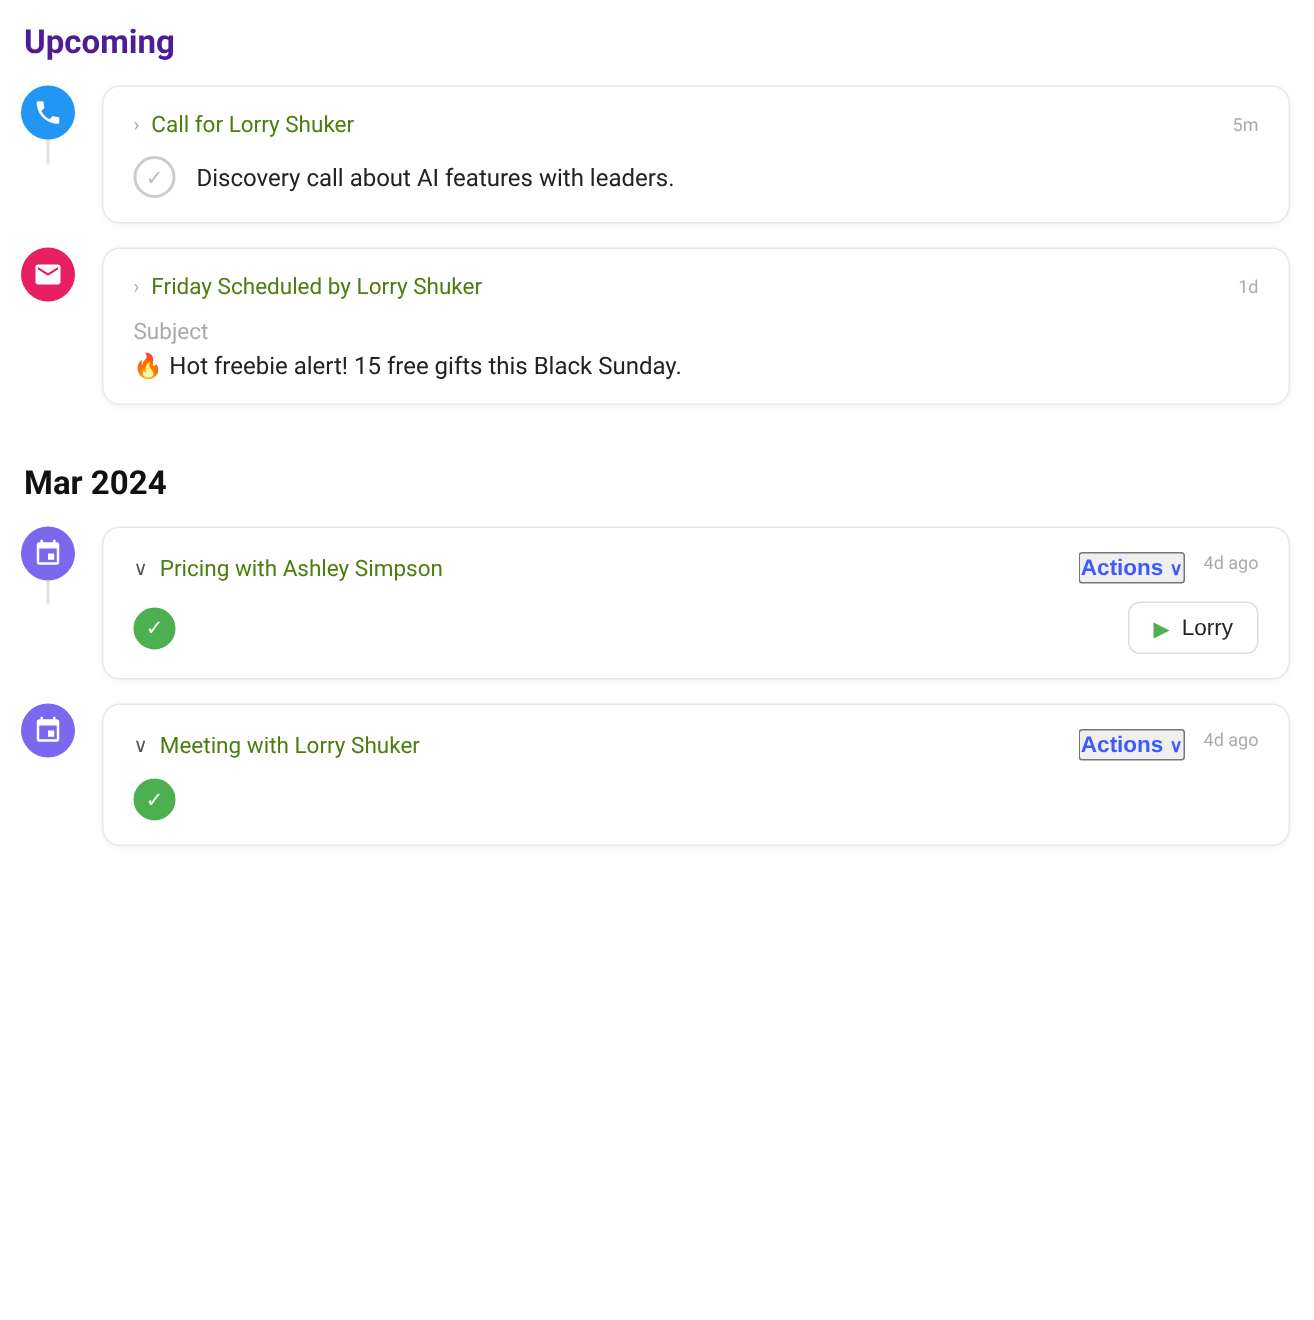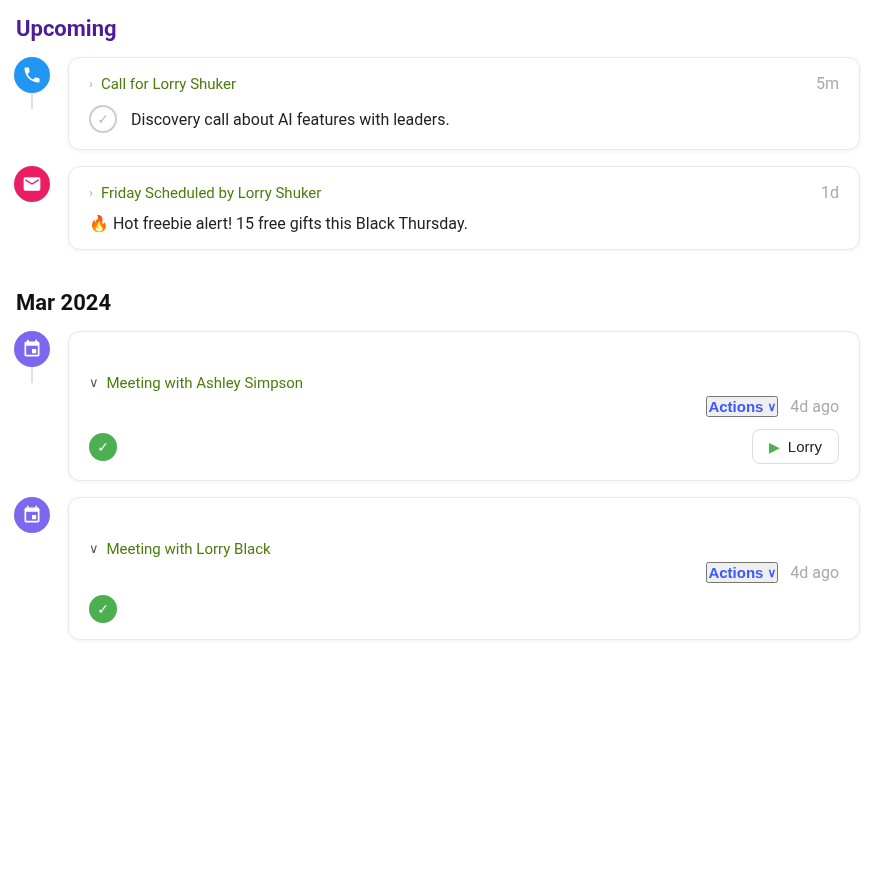--- a/index.html
+++ b/index.html
@@ -104,21 +104,21 @@
       cursor: pointer;
     }
 
     .card-title {
       font-size: 15px;
       color: #4d7c0f;
       font-weight: 400;
     }
 
     .card-time {
-      font-size: 16px;
+      font-size: 12px;
       color: #aaa;
       white-space: nowrap;
     }
 
     .card-body {
       display: flex;
       align-items: center;
       gap: 14px;
     }
 
@@ -190,23 +190,21 @@
       margin-left: auto;
     }
 
     .play-icon {
       color: #4CAF50;
       font-size: 14px;
     }
 
     .card-header-right {
       display: flex;
-      align-items: center;
       gap: 12px;
-      margin-top: 48px;
     }
 
     .section-divider {
       margin: 24px 0 16px 8px;
     }
 
     .section-divider-title {
       font-size: 22px;
       font-weight: 700;
       color: #111;
@@ -263,21 +261,22 @@
       </div>
       <div class="card">
         <div class="card-header">
           <div class="card-title-row">
             <span class="chevron-icon">›</span>
             <span class="card-title">Friday Scheduled by Lorry Shuker</span>
           </div>
           <span class="card-time">1d</span>
         </div>
         <div>
-          <div class="card-subject-text">🔥 Hot freebie alert! 15 free gifts this Black Thursday.</div>
+          <div class="card-subject-label">Subject</div>
+          <div class="card-subject-text">🔥 Hot freebie alert! 15 free gifts this Black Sunday.</div>
         </div>
       </div>
     </div>
 
   </div>
 </div>
 
 <div>
   <div class="section-divider">
     <span class="section-divider-title">Mar 2024</span>
@@ -291,21 +290,21 @@
           <svg class="icon-svg" viewBox="0 0 24 24">
             <path d="M17 12h-5v5h5v-5zM16 1v2H8V1H6v2H5c-1.11 0-2 .89-2 2v14c0 1.1.89 2 2 2h14c1.1 0 2-.9 2-2V5c0-1.11-.9-2-2-2h-1V1h-2zm3 18H5V8h14v11z"></path>
           </svg>
         </div>
         <div class="timeline-connector"></div>
       </div>
       <div class="card">
         <div class="card-header">
           <div class="card-title-row">
             <span class="chevron-icon" style="color:#555;">∨</span>
-            <span class="card-title">Meeting with Ashley Simpson</span>
+            <span class="card-title">Pricing with Ashley Simpson</span>
           </div>
           <div class="card-header-right">
             <button class="actions-btn">
               <span>Actions</span>
               <span class="actions-chevron">∨</span>
             </button>
             <span class="card-time">4d ago</span>
           </div>
         </div>
         <div class="card-body">
@@ -325,21 +324,21 @@
         <div class="timeline-icon calendar">
           <svg class="icon-svg" viewBox="0 0 24 24">
             <path d="M17 12h-5v5h5v-5zM16 1v2H8V1H6v2H5c-1.11 0-2 .89-2 2v14c0 1.1.89 2 2 2h14c1.1 0 2-.9 2-2V5c0-1.11-.9-2-2-2h-1V1h-2zm3 18H5V8h14v11z"></path>
           </svg>
         </div>
       </div>
       <div class="card">
         <div class="card-header">
           <div class="card-title-row">
             <span class="chevron-icon" style="color:#555;">∨</span>
-            <span class="card-title">Meeting with Lorry Black</span>
+            <span class="card-title">Meeting with Lorry Shuker</span>
           </div>
           <div class="card-header-right">
             <button class="actions-btn">
               <span>Actions</span>
               <span class="actions-chevron">∨</span>
             </button>
             <span class="card-time">4d ago</span>
           </div>
         </div>
         <div class="card-body">

